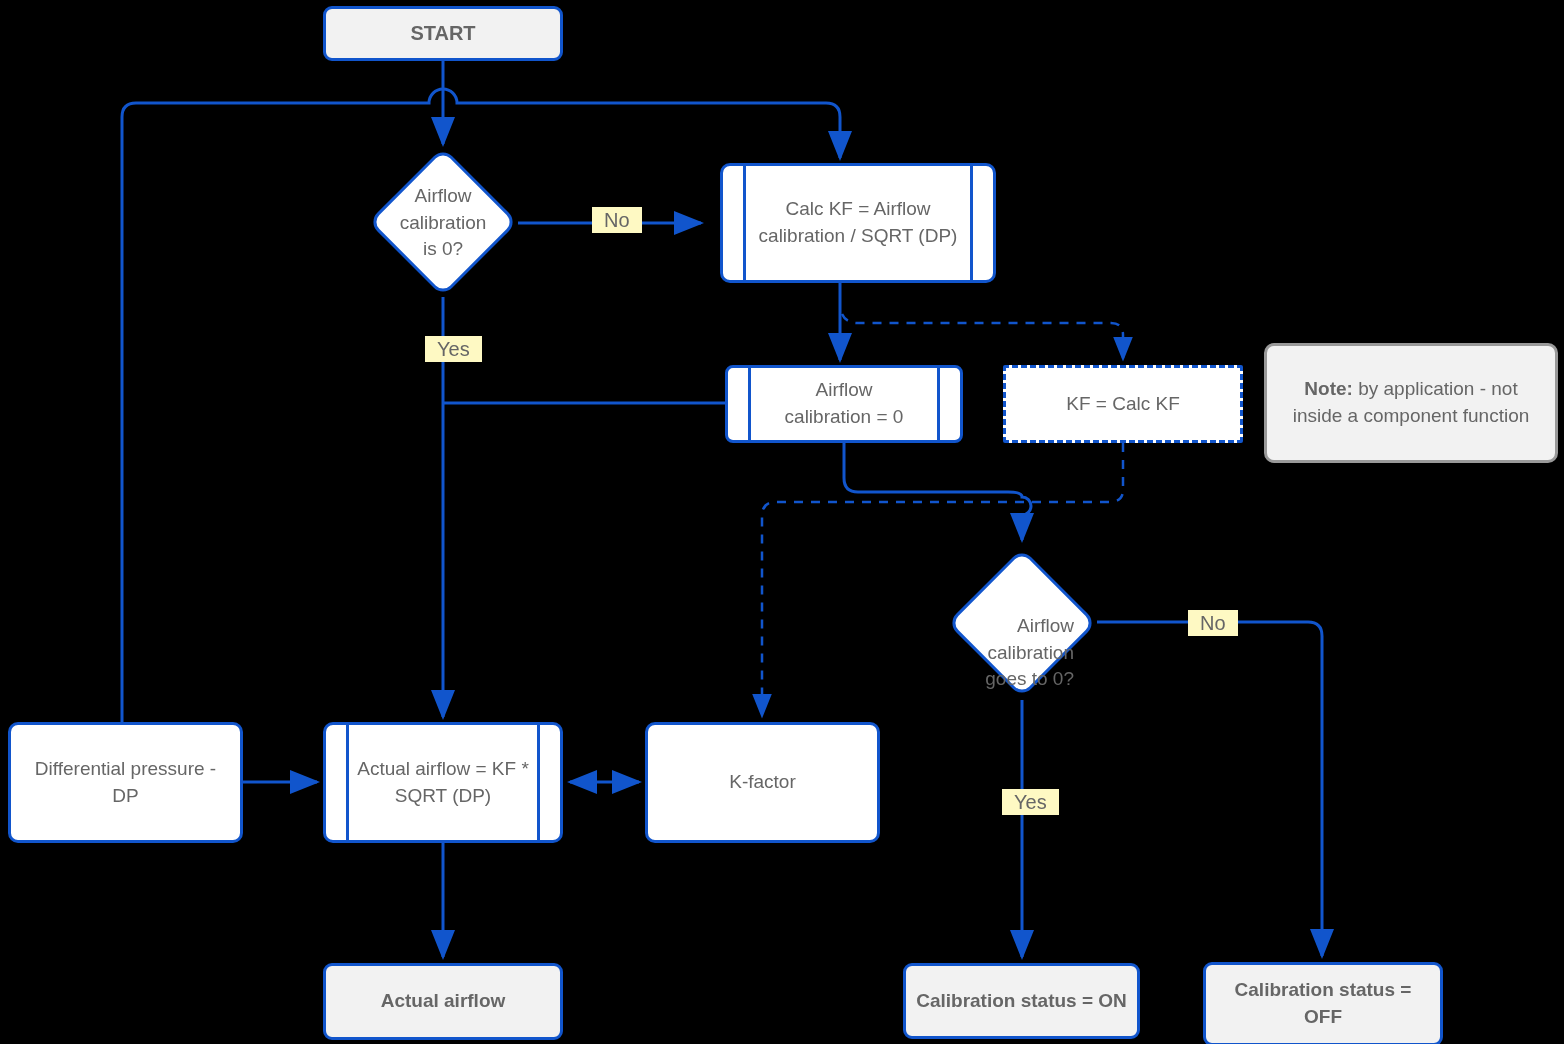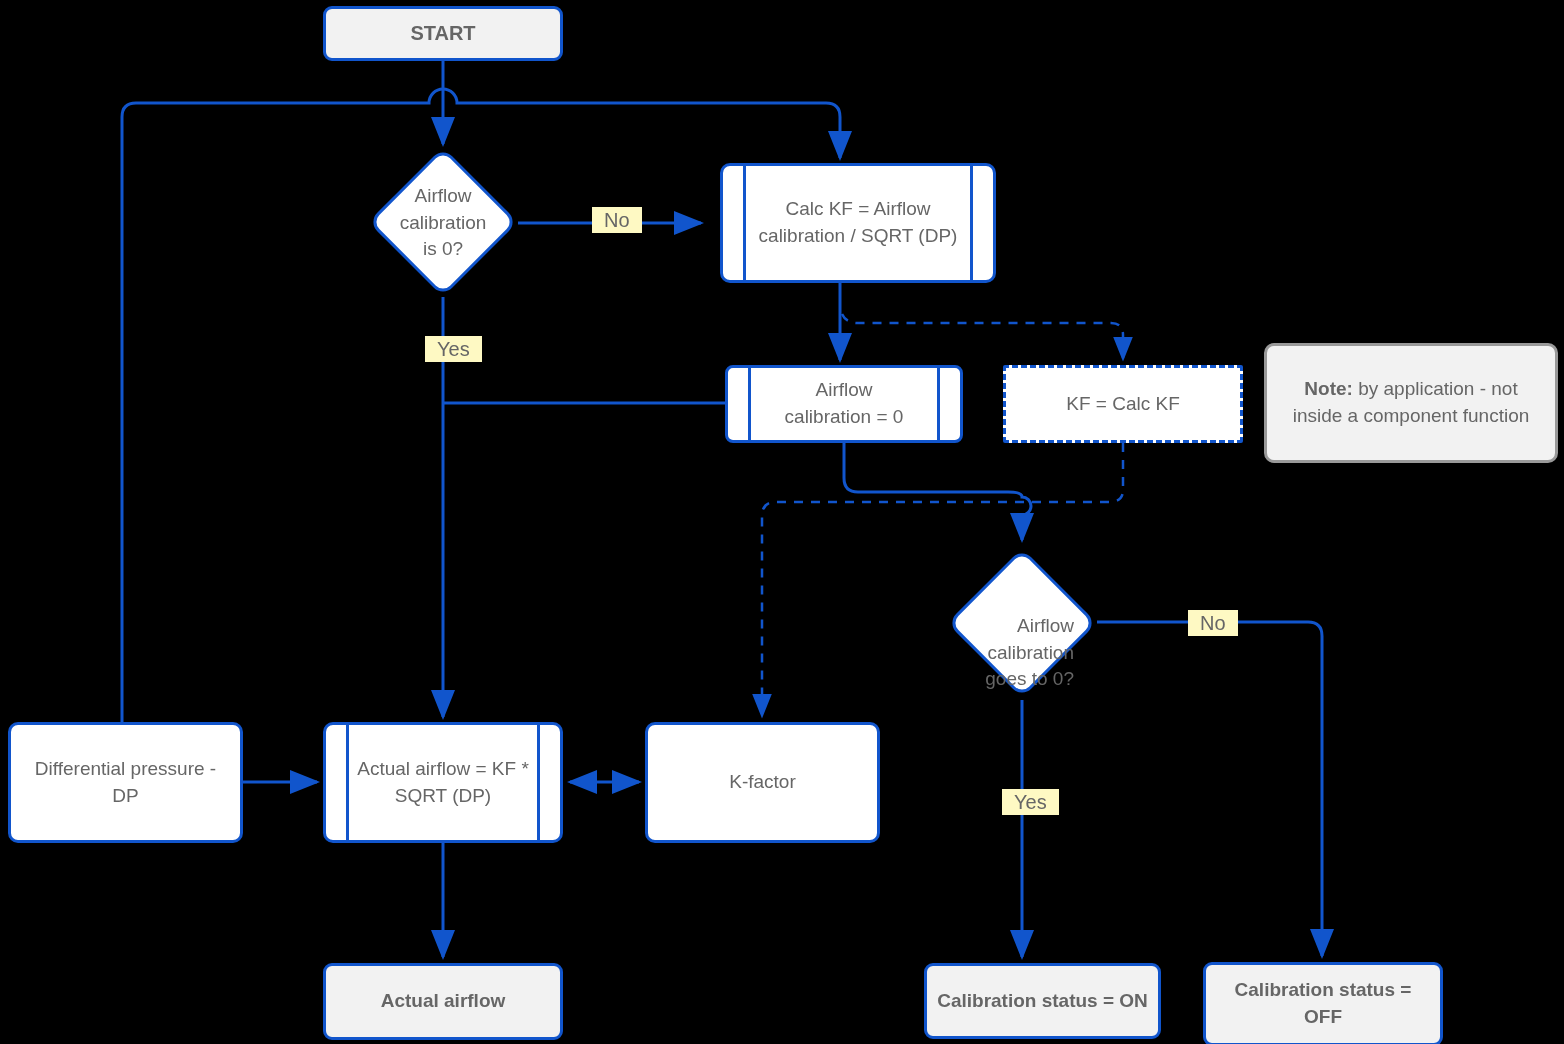--- a/index.html
+++ b/index.html
@@ -126,21 +126,21 @@
   </div>
 
   <div class="node" style="left:645px;top:722px;width:235px;height:121px;">
     <span>K-factor</span>
   </div>
 
   <div class="node terminator" style="left:323px;top:963px;width:240px;height:77px;">
     <span>Actual airflow</span>
   </div>
 
-  <div class="node terminator" style="left:924px;top:963px;width:237px;height:76px;padding:0 8px;">
+  <div class="node terminator" style="left:903px;top:963px;width:237px;height:76px;padding:0 8px;">
     <span>Calibration status = ON</span>
   </div>
 
   <div class="node terminator" style="left:1203px;top:962px;width:240px;height:84px;padding:0 8px;">
     <span>Calibration status = OFF</span>
   </div>
 
   <span class="edge-label" style="left:592px;top:207px;">No</span>
   <span class="edge-label" style="left:425px;top:336px;">Yes</span>
   <span class="edge-label" style="left:1188px;top:610px;">No</span>

